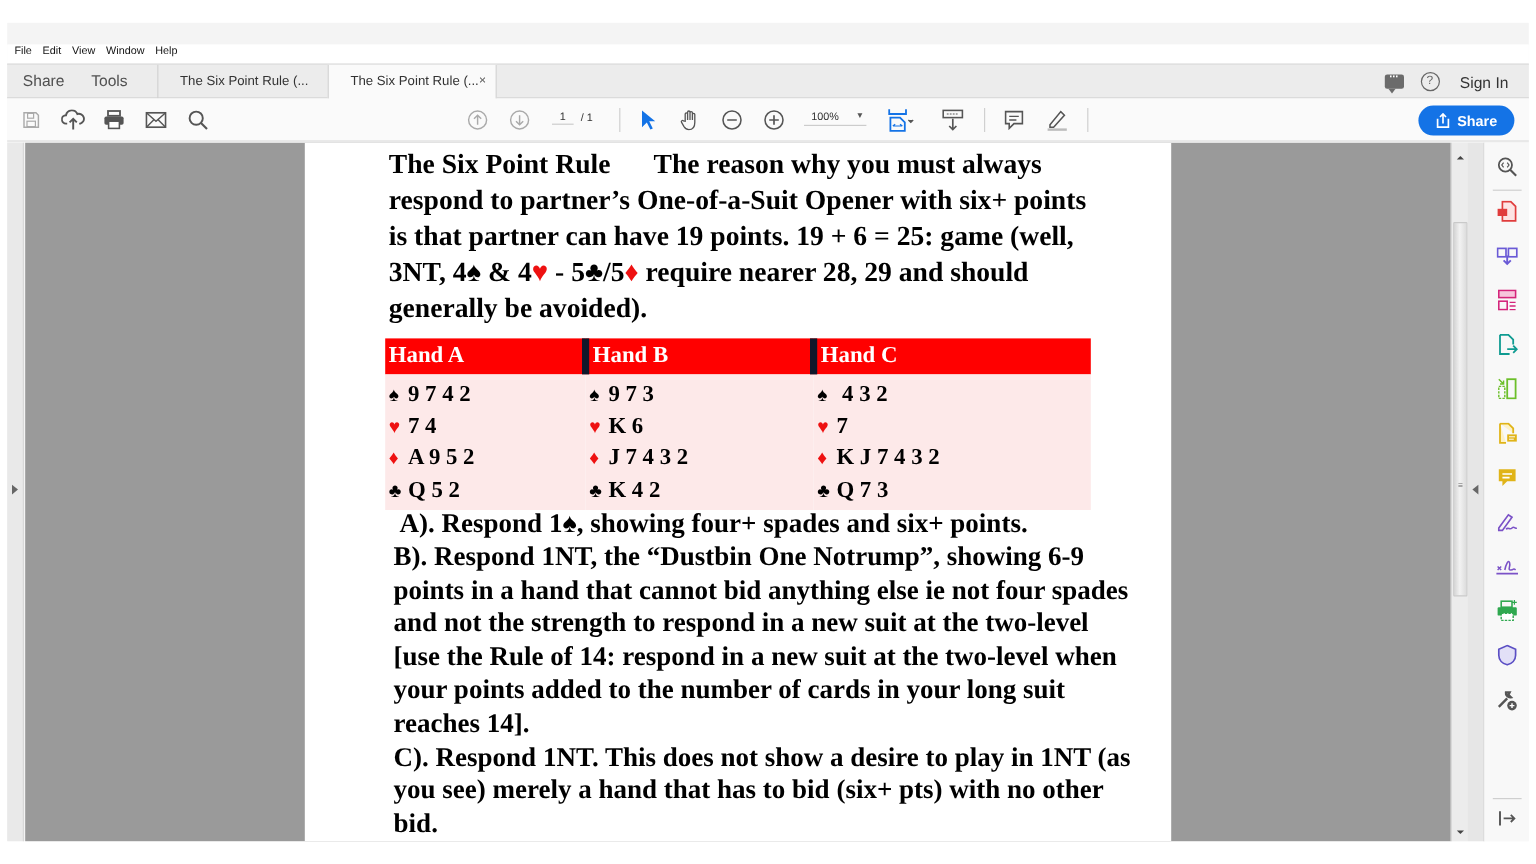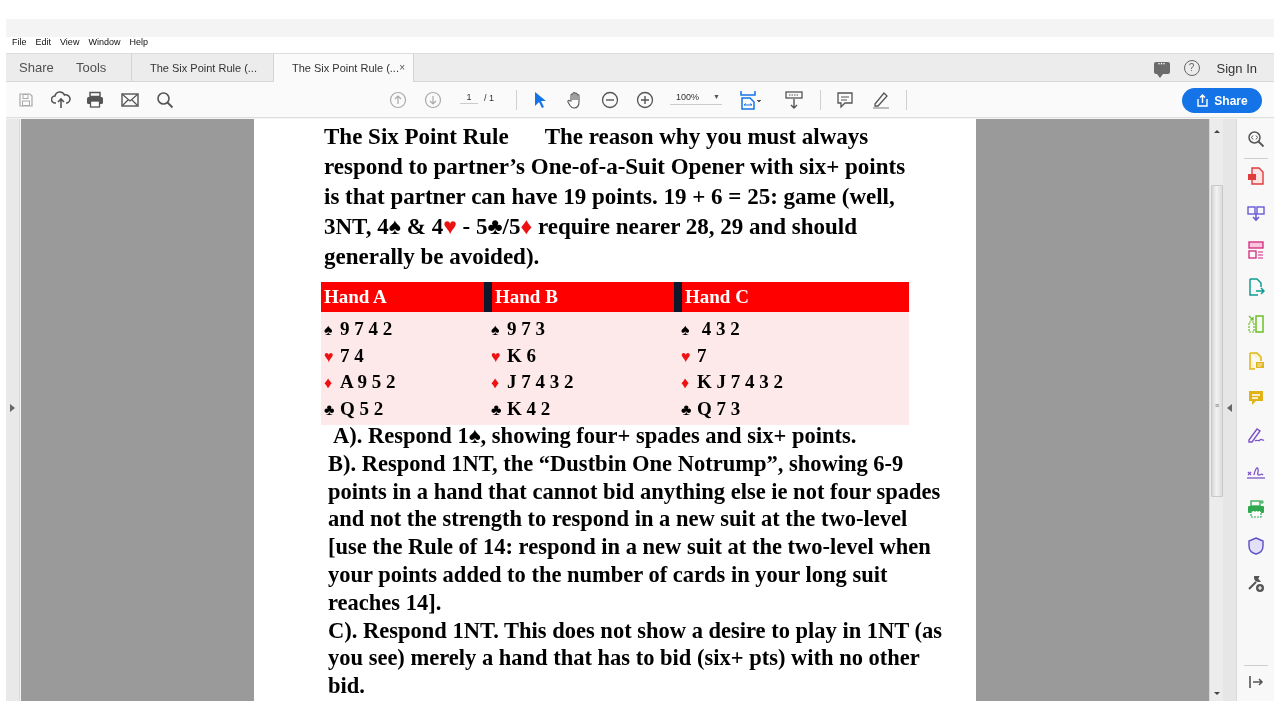--- a/index.html
+++ b/index.html
@@ -49,21 +49,21 @@
 
   
   .viewport { position: absolute; left: 15px; top: 100px; width: 1188px; height: 582px; background: #9a9a9a; overflow: hidden; }
   .page { position: absolute; left: 233px; top: 0; width: 722px; height: 582px; background: #ffffff; font-family: "Liberation Serif", serif; font-weight: bold; color: #000; }
   .para { position: absolute; left: 70px; top: 3px; width: 600px; font-size: 23px; line-height: 30px; }
   .para .gap { display: inline-block; width: 36px; }
   .red { color: #ee1111; }
 
   .hands { position: absolute; left: 67px; top: 163px; width: 588px; border-collapse: collapse; }
   .hands th { background: #ff0000; color: #fff; text-align: left; font-size: 19px; height: 30px; padding-left: 3px; font-weight: bold; }
-  .hands th + th { border-left: 8px solid #0f172a; }
+  .hands th + th { border-left: 6px solid #0f172a; }
   .hands td { background: #fde9e9; vertical-align: top; padding: 4px 0 3px 3px; font-size: 19px; line-height: 25.5px; }
   .hands td .suit { display: inline-block; width: 16px; font-size: 16px; }
   .col-a { width: 167px; } .col-b { width: 190px; } .col-c { width: 231px; }
 
   .answers { position: absolute; left: 60px; top: 303px; width: 620px; font-size: 22.5px; line-height: 27.8px; margin-left: 14px; }
   .answers .first { padding-left: 5px; }
 
   
   .vscroll { position: absolute; left: 1203px; top: 100px; width: 14px; height: 582px; background: #ececec; border-left: 1px solid #d8d8d8; }
   .vscroll .up, .vscroll .down { position: absolute; left: 4px; width: 0; height: 0; border-left: 3px solid transparent; border-right: 3px solid transparent; }

